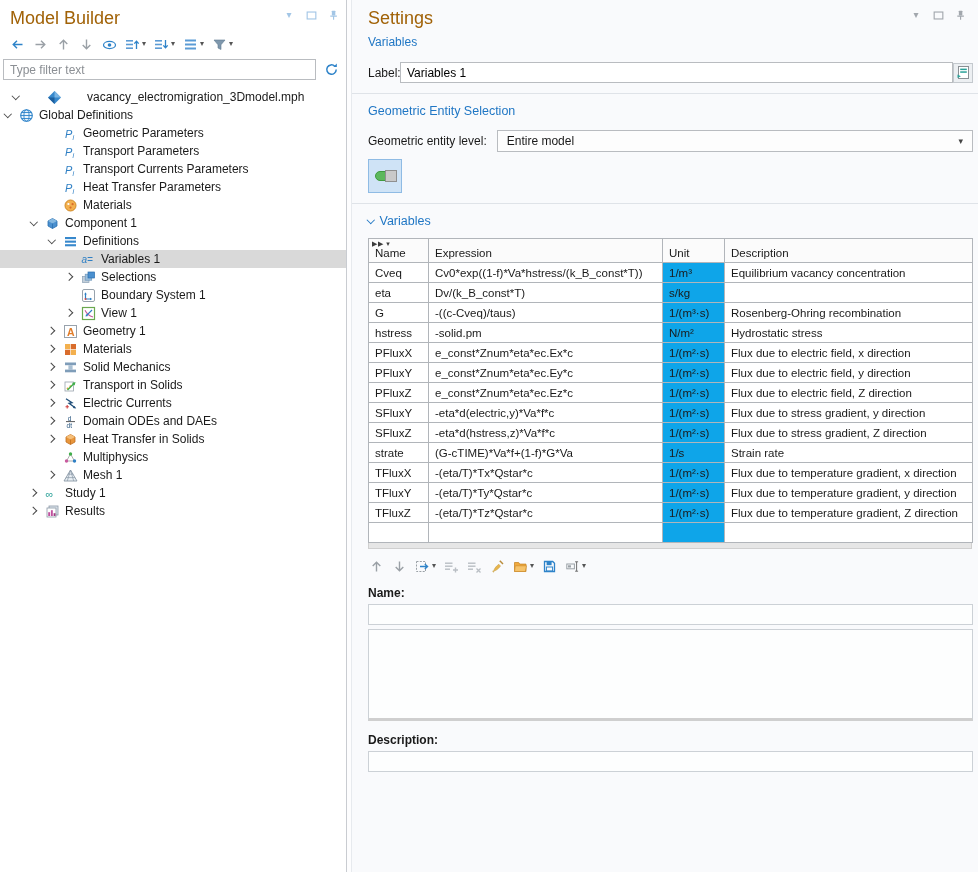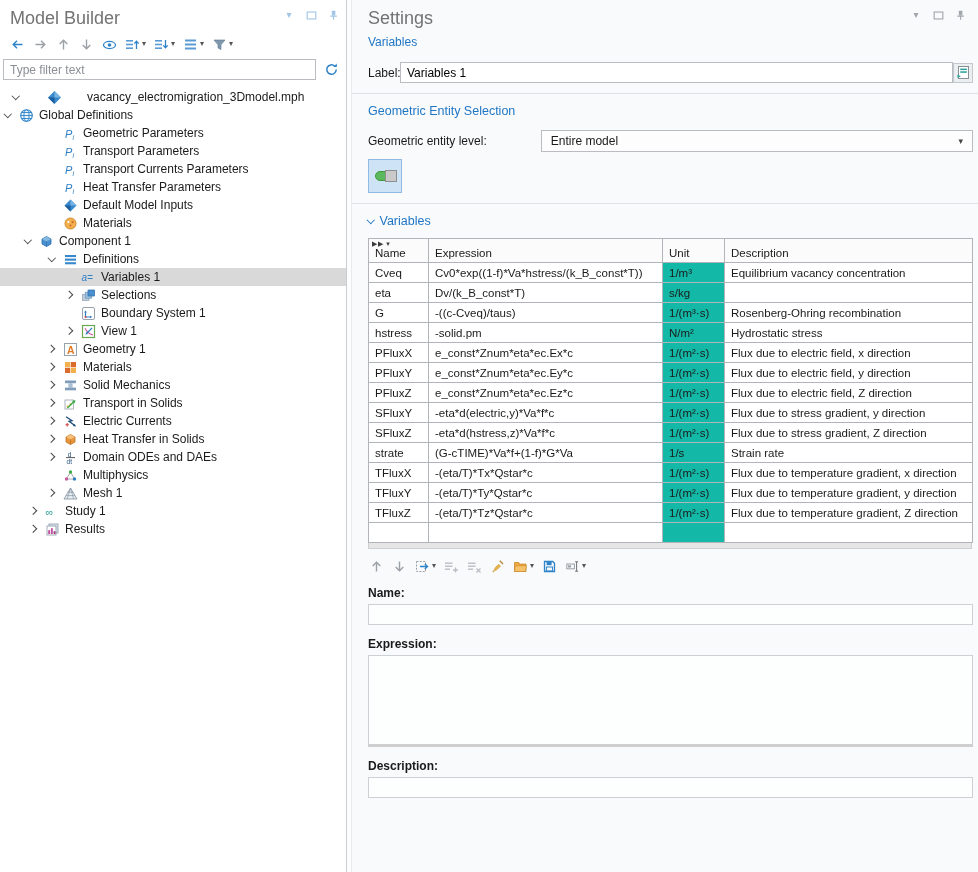--- a/index.html
+++ b/index.html
@@ -7,21 +7,21 @@
   body { position:relative; background:#fff; font-family:"Liberation Sans",sans-serif; font-size:12px; color:#1a1a1a; overflow:hidden; }
   .app { position:absolute; inset:0; display:flex; }
 
   
   .mb { width:347px; flex:none; background:#fff; border-right:1px solid #c9ccd1; position:relative; }
   .gutter { width:5px; flex:none; background:#fdfdfe; border-right:1px solid #e7eaee; }
   .settings { flex:1; background:#f9fafc; position:relative; padding:0 6px 0 16px; }
 
   .panel-head { display:flex; align-items:flex-start; padding:8px 6px 0 10px; height:32px; }
   .settings .panel-head { padding-left:0; }
-  .panel-title { font-size:18px; color:#737373; line-height:20px; white-space:nowrap; }
+  .panel-title { font-size:18px; color:#a16207; line-height:20px; white-space:nowrap; }
   .win-ctrls { margin-left:auto; display:flex; gap:8px; align-items:center; }
   .mb .win-ctrls { color:#a3c6e6; }
   .settings .win-ctrls { color:#a2a7ad; }
   .wc { width:14px; height:14px; display:flex; align-items:center; justify-content:center; font-size:10px; }
 
   .mb-toolbar { display:flex; align-items:center; gap:7px; padding:3px 0 2px 9px; height:23px; }
   .tbtn { display:flex; align-items:center; gap:2px; }
   .caret { font-size:8px; color:#555; line-height:1; }
   .ic { display:flex; align-items:center; justify-content:center; width:16px; height:16px; }
   .ic svg { display:block; }
@@ -43,31 +43,31 @@
   
   .subtitle { color:#1f76c4; margin-top:3px; }
   .label-row { display:flex; align-items:center; margin-top:13px; }
   .label-row label { width:32px; }
   .label-row input { flex:1; height:21px; border:1px solid #b9bcc0; background:#fff; padding:0 6px; font:12px "Liberation Sans",sans-serif; }
   .icon-btn { width:20px; height:20px; display:flex; align-items:center; justify-content:center; background:#eceff2; border:1px solid #c4c9ce; }
   hr.sep { border:none; border-top:1px solid #dfe3e8; margin:10px -6px 0 -16px; }
   .section-head { display:flex; align-items:center; gap:6px; margin-top:9px; color:#1f76c4; font-size:12.5px; height:16px; }
   .section-chev { width:5.5px; height:5.5px; border-right:1.5px solid #1f76c4; border-bottom:1.5px solid #1f76c4; transform:rotate(45deg); margin-top:-3px; }
   .ge-row { display:flex; align-items:center; margin-top:11px; gap:10px; }
-  .combo { flex:1; height:22px; background:#fdfdfd; border:1px solid #b9bcc0; display:flex; align-items:center; padding:0 9px;margin-left:44px; }
+  .combo { flex:1; height:22px; background:#fdfdfd; border:1px solid #b9bcc0; display:flex; align-items:center; padding:0 9px; }
   .combo .val { flex:1; }
   .combo-arrow { font-size:9px; color:#444; }
   .toggle-btn { width:34px; height:34px; margin-top:7px; background:#cfe3f6; border:1px solid #8fbbe4; display:flex; align-items:center; justify-content:center; }
   .tg { width:20px; height:10px; background:#5cb85c; border:1px solid #3f9a3e; border-radius:5px; position:relative; }
   .tg .knob { position:absolute; right:-3px; top:-2.5px; width:12px; height:12px; background:#c9c9c9; border:1px solid #8f8f8f; }
 
   table.vars-table { border-collapse:collapse; table-layout:fixed; width:604px; margin-top:9px; background:#fff; font-size:11.5px; }
   .vars-table th { border:1px solid #b1b5ba; height:24px; vertical-align:bottom; text-align:left; padding:1px 6px 3px 6px; font-weight:400; background:#fbfbfb; position:relative; }
   .vars-table td { border:1px solid #b1b5ba; height:20px; padding:1px 6px; white-space:nowrap; overflow:hidden; }
-  .vars-table td.unit { background:#14b8a6;margin-top:8px; }
+  .vars-table td.unit { background:#0ea5e9;margin-top:8px; }
   .th-sort { position:absolute; top:1px; left:3px; font-size:7px; color:#3c3c3c; letter-spacing:0.5px; }
   .table-strip { width:604px; height:6px; background:#e6e6e6; border:1px solid #cfcfcf; border-top:none; }
   .table-toolbar { display:flex; align-items:center; gap:7px; margin-top:7px; height:20px; }
   .field-label { margin-top:10px;font-weight:bold; }
   .field-input { width:100%; height:21px; border:1px solid #ccd1d6; background:#fdfefe; margin-top:4px; display:block; font:12px "Liberation Sans",sans-serif; padding:0 6px; }
   .field-textarea { width:100%; height:92px; border:1px solid #ccd1d6; border-bottom:3px solid #cfcfcf; background:#fdfefe; margin-top:4px; display:block; resize:none; font:12px "Liberation Sans",sans-serif; padding:3px 6px; }
   .exp-label { margin-top:12px; }
 </style>
 </head>
 <body>
@@ -245,40 +245,29 @@
               <text x="2" y="11.5" font-size="11" font-style="italic" fill="#2e7fc4">P</text>
               <text x="9.5" y="13.5" font-size="7" font-style="italic" fill="#2e7fc4">i</text>
             </svg>
           </span>
           <span class="tlabel">Heat Transfer Parameters</span>
         </div>
         <div class="trow" style="padding-left: 44px;">
           <span class="texp"></span>
           <span class="ticon">
             <svg width="15" height="15" viewBox="0 0 15 15">
-              <path d="M7.5 1.5L13.5 7.5 7.5 13.5 1.5 7.5z" fill="#3788cc"></path>
-              <path d="M7.5 1.5L13.5 7.5H7.5z" fill="#7ab4e2"></path>
-              <path d="M7.5 13.5L1.5 7.5h6z" fill="#1d5f9e"></path>
-            </svg>
-          </span>
-          <span class="tlabel">Default Model Inputs</span>
-        </div>
-        <div class="trow" style="padding-left: 44px;">
-          <span class="texp"></span>
-          <span class="ticon">
-            <svg width="15" height="15" viewBox="0 0 15 15">
               <circle cx="7.5" cy="7.5" r="5.5" fill="#f3b04e" stroke="#d08a28"></circle>
               <circle cx="5.4" cy="6" r="1.1" fill="#fff"></circle>
               <circle cx="9.6" cy="6.2" r="1.1" fill="#d96c2c"></circle>
               <circle cx="7.5" cy="9.6" r="1.1" fill="#d96c2c"></circle>
             </svg>
           </span>
           <span class="tlabel">Materials</span>
         </div>
-        <div class="trow" style="padding-left: 20px;">
+        <div class="trow" style="padding-left: 26px;">
           <span class="texp v">
             <span class="chev"></span>
           </span>
           <span class="ticon">
             <svg width="15" height="15" viewBox="0 0 15 15">
               <path d="M3 5l4.5-2.5L12 5v5l-4.5 2.5L3 10z" fill="#4a90cf" stroke="#2a6eae" stroke-width=".8"></path>
               <path d="M3 5l4.5 2.5L12 5 7.5 2.5z" fill="#85b8e0"></path>
               <path d="M7.5 7.5v5" stroke="#2a6eae" stroke-width=".8"></path>
             </svg>
           </span>
@@ -412,39 +401,39 @@
             </svg>
           </span>
           <span class="tlabel">Electric Currents</span>
         </div>
         <div class="trow" style="padding-left: 44px;">
           <span class="texp r">
             <span class="chev"></span>
           </span>
           <span class="ticon">
             <svg width="15" height="15" viewBox="0 0 15 15">
+              <text x="4.8" y="6.6" font-size="6.5" fill="#1f4e79">d</text>
+              <path d="M3 7.6h9" stroke="#444" stroke-width=".9"></path>
+              <text x="3.6" y="13.8" font-size="6.5" fill="#1f4e79">dt</text>
+            </svg>
+          </span>
+          <span class="tlabel">Domain ODEs and DAEs</span>
+        </div>
+        <div class="trow" style="padding-left: 44px;">
+          <span class="texp r">
+            <span class="chev"></span>
+          </span>
+          <span class="ticon">
+            <svg width="15" height="15" viewBox="0 0 15 15">
               <path d="M3 5l4.5-2.5L12 5v5l-4.5 2.5L3 10z" fill="#e8963c" stroke="#c06f1f" stroke-width=".8"></path>
               <path d="M3 5l4.5 2.5L12 5 7.5 2.5z" fill="#f5bf7a"></path>
               <path d="M7.5 7.5v5" stroke="#c06f1f" stroke-width=".8"></path>
             </svg>
           </span>
           <span class="tlabel">Heat Transfer in Solids</span>
-        </div>
-        <div class="trow" style="padding-left: 44px;">
-          <span class="texp r">
-            <span class="chev"></span>
-          </span>
-          <span class="ticon">
-            <svg width="15" height="15" viewBox="0 0 15 15">
-              <text x="4.8" y="6.6" font-size="6.5" fill="#1f4e79">d</text>
-              <path d="M3 7.6h9" stroke="#444" stroke-width=".9"></path>
-              <text x="3.6" y="13.8" font-size="6.5" fill="#1f4e79">dt</text>
-            </svg>
-          </span>
-          <span class="tlabel">Domain ODEs and DAEs</span>
         </div>
         <div class="trow" style="padding-left: 44px;">
           <span class="texp"></span>
           <span class="ticon">
             <svg width="15" height="15" viewBox="0 0 15 15">
               <path d="M3.5 11L7.5 4l4 7z" fill="none" stroke="#999" stroke-width=".8"></path>
               <circle cx="3.5" cy="11" r="1.7" fill="#c85a9e"></circle>
               <circle cx="7.5" cy="4" r="1.7" fill="#3fae49"></circle>
               <circle cx="11.5" cy="11" r="1.7" fill="#2e7fc4"></circle>
             </svg>
@@ -740,19 +729,18 @@
               <path d="M11.6 2.8v9.4M10.1 2.8h3M10.1 12.2h3" stroke="#707070" fill="none"></path>
             </svg>
           </span>
           <span class="caret">▾</span>
         </span>
       </div>
 
     <div class="field-label">Name:</div>
     <input class="field-input" value="" style="">
 
-    <div class="field-label exp-label">Expression:</div>
     <textarea class="field-textarea" style=""></textarea>
 
     <div class="field-label exp-label">Description:</div>
     <input class="field-input" value="" style="">
   </section>
 </div>
 
 </body></html>

